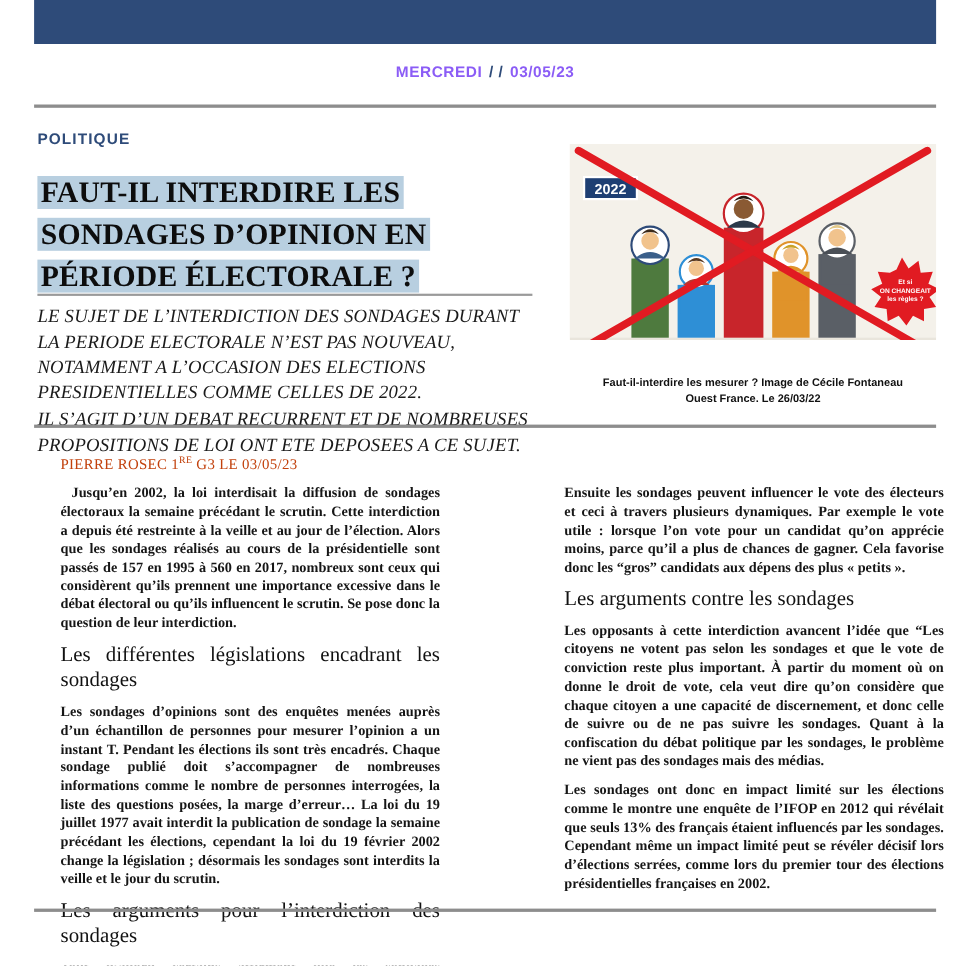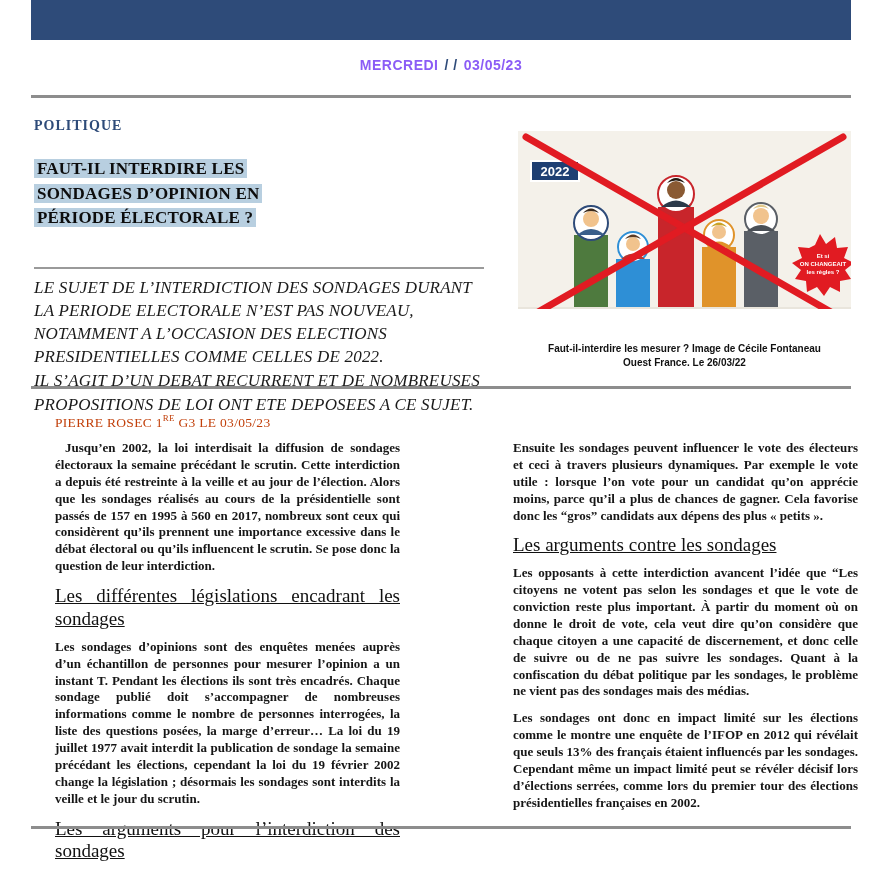--- a/index.html
+++ b/index.html
@@ -57,38 +57,38 @@
     width: 820px;
     height: 3px;
     background: #8d8d8d;
   }
 
   
   .section-label {
     position: absolute;
     left: 34px;
     top: 118px;
-    font-family: Liberation Serif, serif;
+    font-family: Liberation Sans, sans-serif;
     font-weight: bold;
     font-size: 14px;
     letter-spacing: 1px;
     color: #2e4b79;
   }
 
   
   .headline-wrap {
     position: absolute;
     left: 34px;
     top: 158px;
     width: 450px;
   }
   .headline {
     font-family: "Liberation Serif", serif;
     font-weight: bold;
-    font-size: 17px;
+    font-size: 27px;
     line-height: 1.33;
     color: #0d0d0d;
     letter-spacing: 0.2px;
   }
   .headline .ln {
     display: inline;
     background: #b8cfe0;
     box-decoration-break: clone;
     -webkit-box-decoration-break: clone;
     padding: 0 3px;
@@ -180,21 +180,20 @@
 
   .col p { margin: 0 0 10px 0; text-indent: 10px; font-weight: bold; }
   .col p.noind { text-indent: 0; }
   .col h2 {
     font-family: "Liberation Serif", serif;
     font-weight: normal;
     font-size: 19px;
     line-height: 1.2;
     margin: 8px 0 8px 0;
     color: #111;
-    text-decoration: underline;
   }
   .col h2.tight { margin-top: 2px; }
 
   
   .rule-bottom {
     position: absolute;
     left: 31px;
     top: 826px;
     width: 820px;
     height: 3px;

